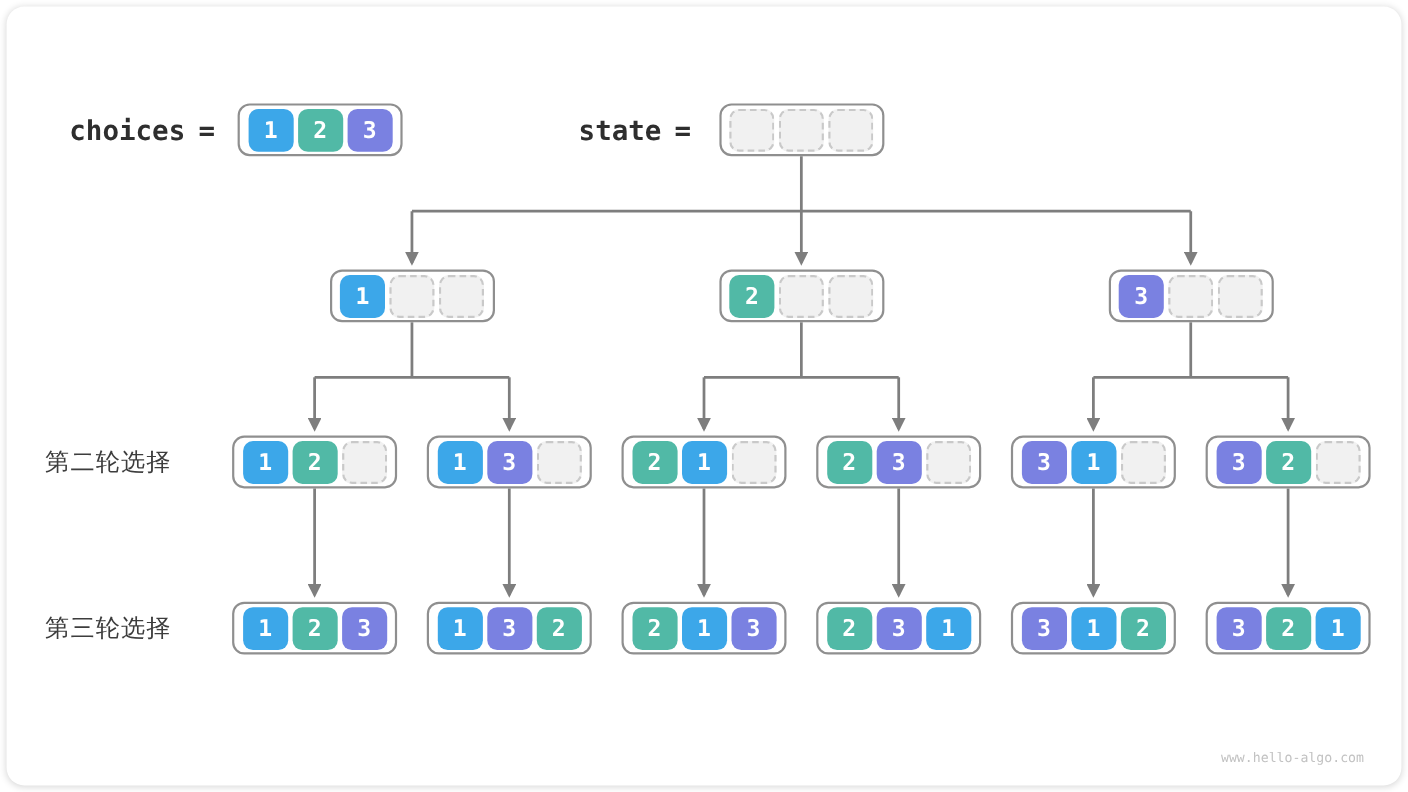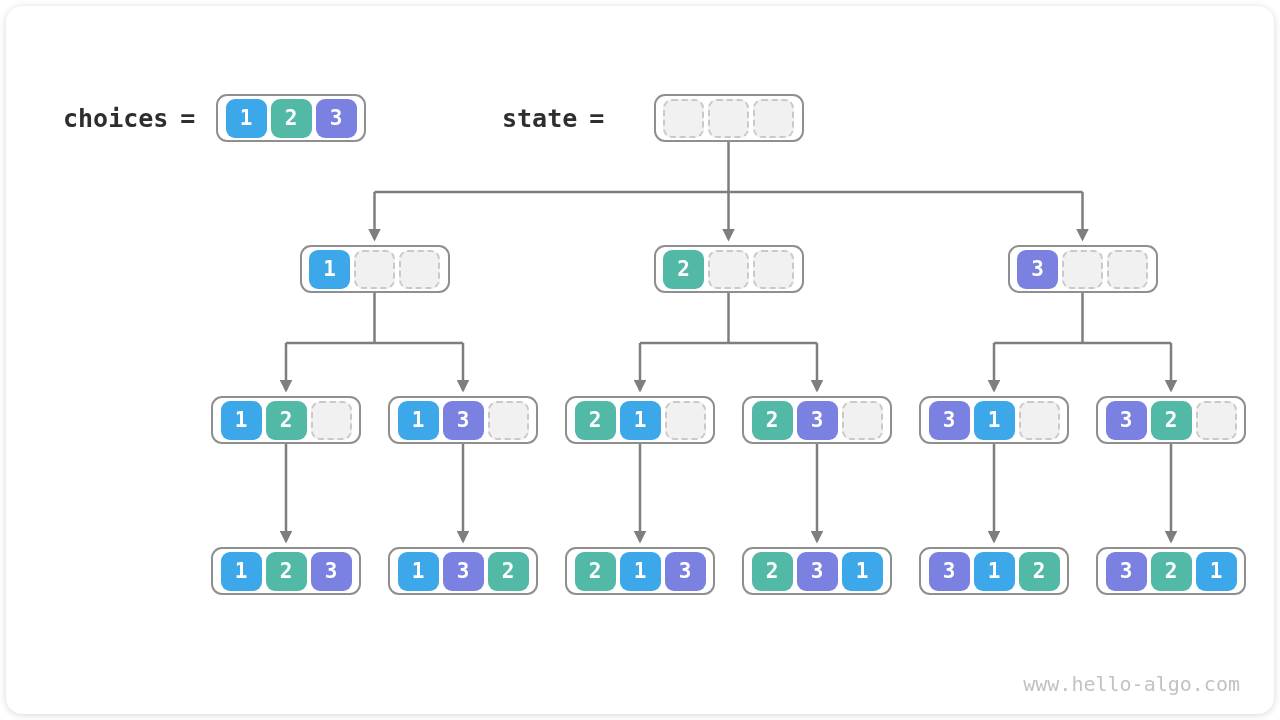--- a/index.html
+++ b/index.html
@@ -81,21 +81,21 @@
   .cell.empty {
     background: #f1f1f1;
     border: 2px dashed #c9c9c9;
   }
 
   .watermark {
     position: absolute;
     right: 34px;
     bottom: 18px;
     font-family: "DejaVu Sans Mono", monospace;
-    font-size: 20px;
+    font-size: 12px;
     color: #c2c2c2;
   }
 </style>
 </head>
 <body>
 
 <div class="card">
 
   <svg id="connectors" viewBox="0 0 1268 708" xmlns="http://www.w3.org/2000/svg">
     <defs>
@@ -127,25 +127,27 @@
         <path d="M988 438 V535" marker-end="url(#arrow)"></path>
         <path d="M1165 438 V535" marker-end="url(#arrow)"></path>
       </g>
   </svg>
 
   <div class="code-label" style="left:57px; top:88px;">
     <span>choices</span>
     <span>=</span>
   </div>
 
-  <div class="code-label" style="left:496px; top:88px;align-items:center;">
+  <div class="code-label" style="left:520px; top:88px;align-items:center;">
     <span>state</span>
     <span>=</span>
   </div>
 
+  <div class="round-label" style="top:390px;">第二轮选择</div>
+  <div class="round-label" style="top:541px;">第三轮选择</div>
 
   <div id="nodes">
       <div class="node" style="left: 210px; top: 88px;">
         <div class="cell" style="background: rgb(60, 167, 233);">1</div>
         <div class="cell" style="background: rgb(81, 185, 166);">2</div>
         <div class="cell" style="background: rgb(122, 129, 225);">3</div>
       </div>
       <div class="node" style="left: 647.5px; top: 88px;">
         <div class="cell empty"></div>
         <div class="cell empty"></div>

